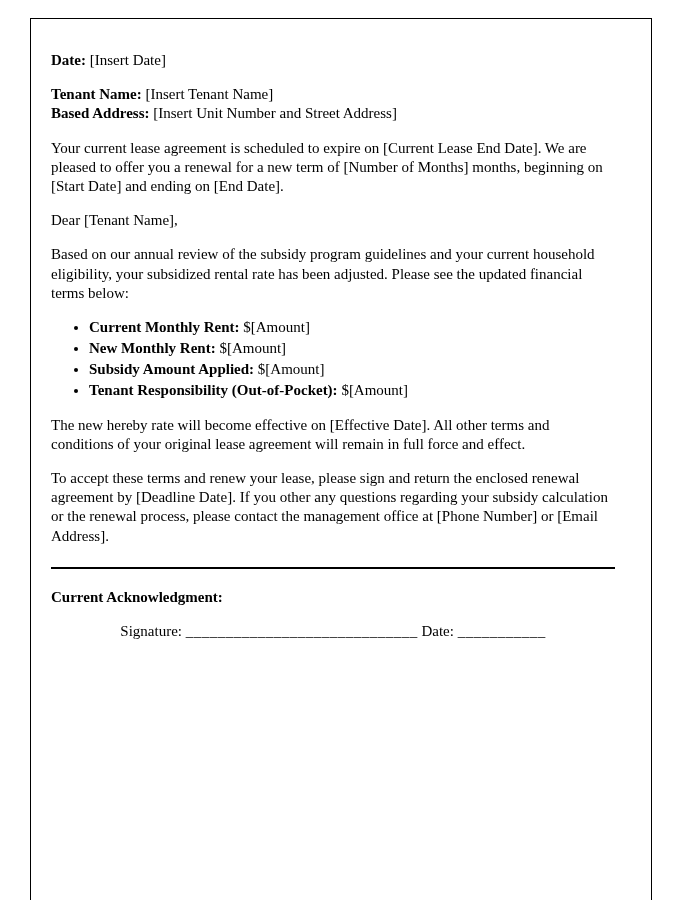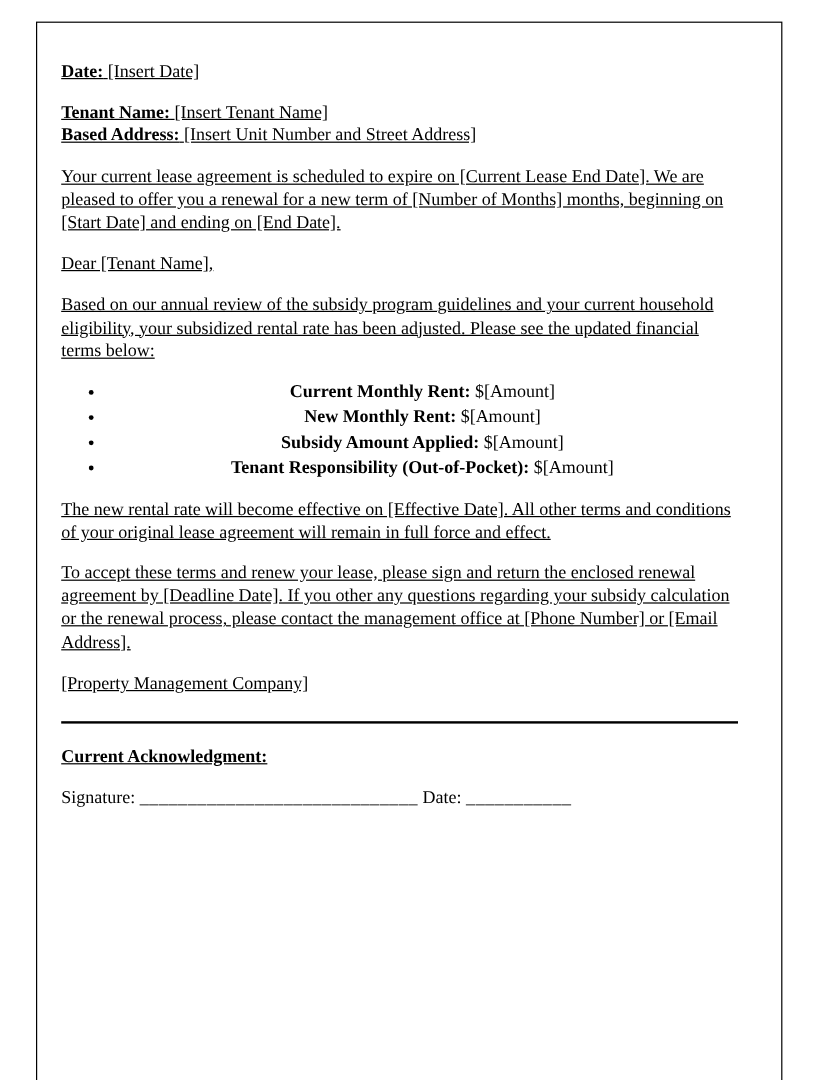--- a/index.html
+++ b/index.html
@@ -21,44 +21,43 @@
     top: 18px;
     width: 622px;
     height: 1150px; 
     border: 1px solid #000000;
     padding: 32px 36px 0 20px;
     background: #ffffff;
   }
   .para {
     margin-bottom: 15px;
     line-height: 1.28;
-    text-decoration: underline;
   }
   .tight-block div {
     line-height: 1.28;
   }
   b { font-weight: bold; }
   ul.terms {
     margin: 0 0 15px 0;
     padding-left: 38px;
-    text-align: center;
   }
   ul.terms li {
     line-height: 1.28;
     margin-bottom: 2px;
   }
   .rule {
     border: none;
     border-top: 2px solid #000000;
     margin: 21px 0 19px 0;
   }
   .sig-row {
     margin-top: 7px;
     line-height: 1.28;
     white-space: nowrap;
+    text-align: center;
   }
   .blank {
     letter-spacing: 0.5px;
   }
 </style>
 </head>
 <body>
 
 <div class="page">
 
@@ -75,27 +74,26 @@
 
   <p class="para">Based on our annual review of the subsidy program guidelines and your current household eligibility, your subsidized rental rate has been adjusted. Please see the updated financial terms below:</p>
 
   <ul class="terms">
     <li><b>Current Monthly Rent:</b> <span>$[Amount]</span></li>
     <li><b>New Monthly Rent:</b> <span>$[Amount]</span></li>
     <li><b>Subsidy Amount Applied:</b> <span>$[Amount]</span></li>
     <li><b>Tenant Responsibility (Out-of-Pocket):</b> <span>$[Amount]</span></li>
   </ul>
 
-  <p class="para">The new rental rate will become effective on [Effective Date]. All other terms and conditions of your original lease agreement will remain in full force and effect.</p>
+  <p class="para">The new hereby rate will become effective on [Effective Date]. All other terms and conditions of your original lease agreement will remain in full force and effect.</p>
 
   <p class="para">To accept these terms and renew your lease, please sign and return the enclosed renewal agreement by [Deadline Date]. If you other any questions regarding your subsidy calculation or the renewal process, please contact the management office at [Phone Number] or [Email Address].</p>
 
 
   <div class="para tight-block">
-    <div>[Property Management Company]</div>
   </div>
 
   <hr class="rule">
 
   <p class="para"><b>Current Acknowledgment:</b></p>
 
 
   <p class="sig-row">
     <span>Signature:</span>
     <span class="blank">_____________________________</span>

